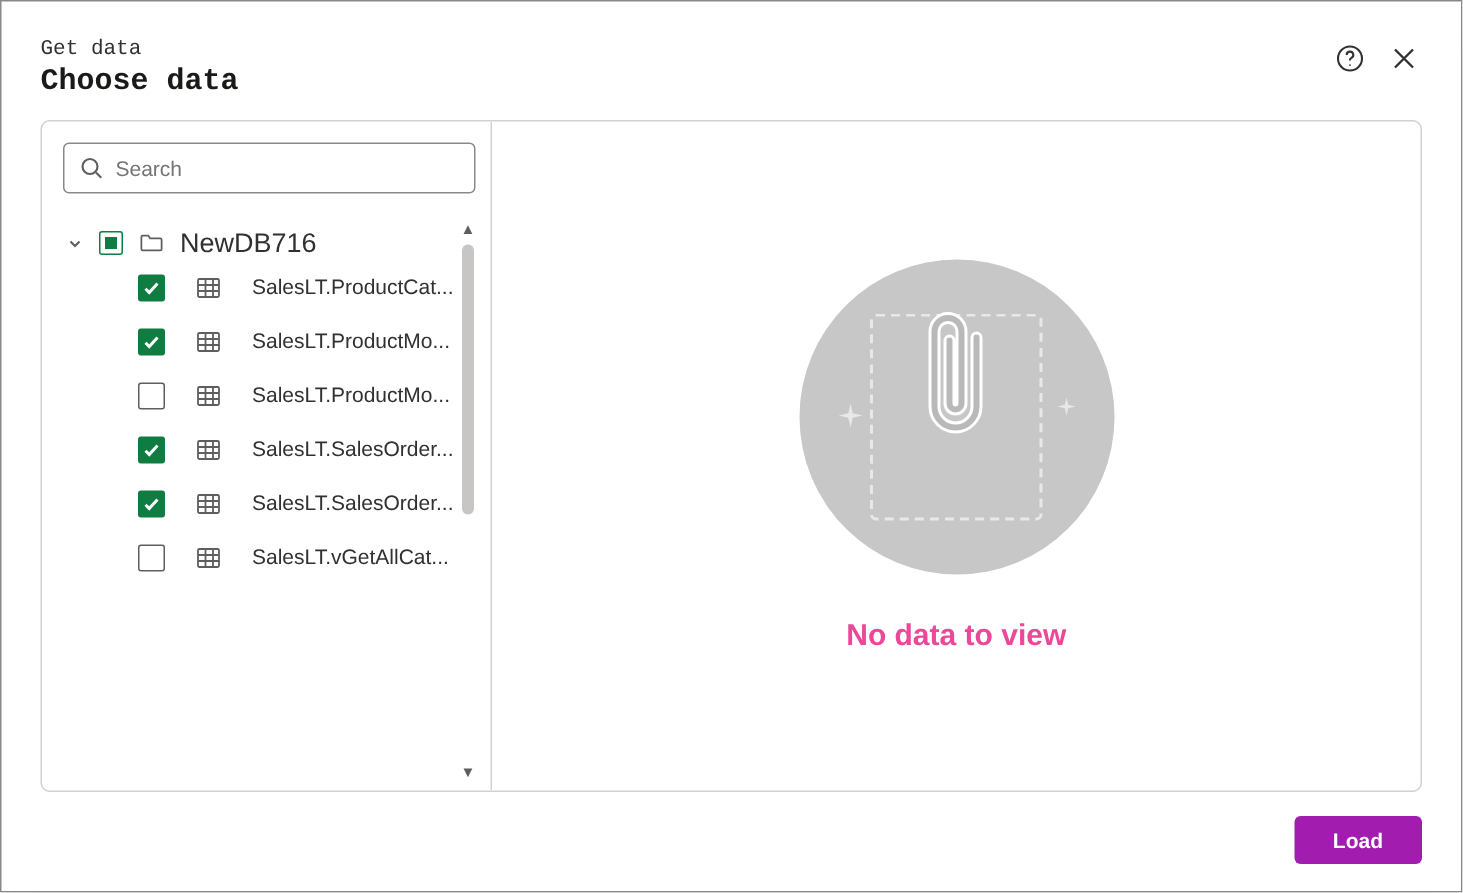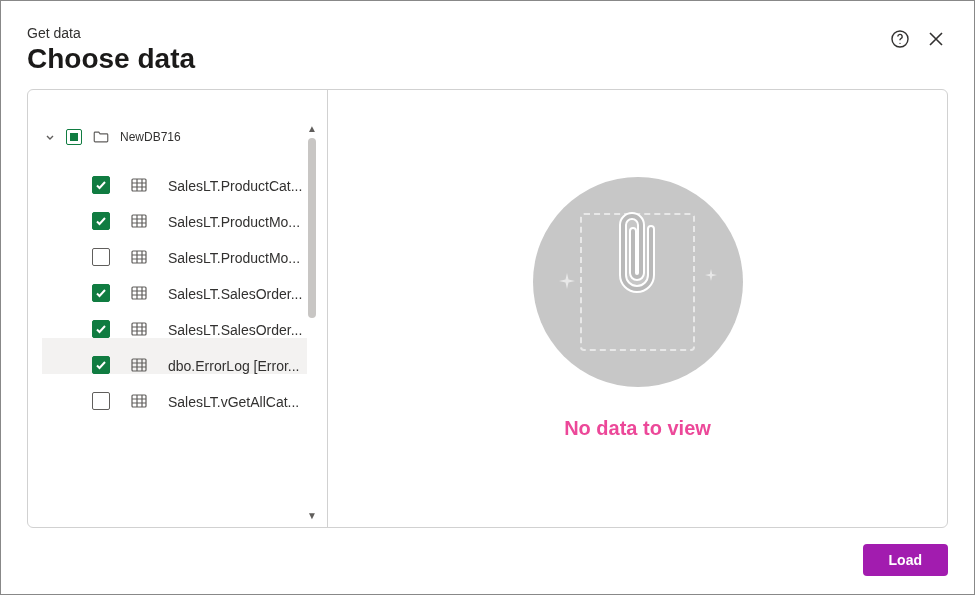--- a/index.html
+++ b/index.html
@@ -3,23 +3,23 @@
 <meta charset="utf-8">
 <style>
   * { box-sizing: border-box; margin: 0; padding: 0; }
   html, body { width: 975px; height: 595px; font-family: "Segoe UI", Arial, sans-serif; background: #fff; overflow: hidden; }
   .dialog {
     width: 975px; height: 595px; background: #fff; border: 1px solid #888;
     box-shadow: 0 8px 30px rgba(0,0,0,.25); position: relative;
     display: flex; flex-direction: column; padding: 24px 26px 18px 26px;
   }
   .header { display: flex; justify-content: space-between; align-items: flex-start; }
-  .titles { display: flex; flex-direction: column; gap: 2px; }
+  .titles { display: flex; flex-direction: column; gap: 2px; font-family: Liberation Mono, monospace; }
   .sup   { font-size: 14px; color: #323130; }
-  .main-title { font-size: 28px; font-weight: 600; color: #1b1a19; }
+  .main-title { font-size: 20px; font-weight: 600; color: #1b1a19; }
   .hdr-icons { display: flex; gap: 12px; align-items: center; margin-top: 2px;}
   .icon-btn { width: 24px; height: 24px; display: flex; align-items: center; justify-content: center; cursor: pointer; color: #323130; background: none; border: none; }
   .body {
     flex: 1; display: flex; margin-top: 14px; border: 1px solid #d1d1d1;
     border-radius: 6px; overflow: hidden; min-height: 0;
   }
   .left {
     width: 300px; border-right: 1px solid #d1d1d1; display: flex;
     flex-direction: column; padding: 14px 10px 6px 14px; position: relative;
   }
@@ -34,24 +34,24 @@
   .tree-inner { flex: 1; overflow: hidden; }
   .root-row {
     display: flex; align-items: center; gap: 10px; height: 30px;
     padding-left: 2px; cursor: pointer;
   }
   .chev { color: #605e5c; display: flex; }
   .tri  { width: 16px; height: 16px; border: 1px solid #107c41; display: flex;
           align-items: center; justify-content: center; border-radius: 2px; }
   .tri .inner { width: 8px; height: 8px; background: #107c41; }
   .folder { color: #605e5c; display: flex; }
-  .root-label { font-size: 12px; color: #323130; }
+  .root-label { font-size: 18px; color: #323130; }
   .items { margin-top: 6px; }
   .item-row {
-    display: flex; align-items: flex-end; gap: 20px; height: 36px;
+    display: flex; align-items: flex-start; gap: 20px; height: 36px;
     padding-left: 50px; padding-right: 4px; cursor: pointer;
   }
   .item-row.selected { background: #f3f2f1; }
   .cb {
     width: 18px; height: 18px; border: 1px solid #605e5c; border-radius: 2px;
     display: flex; align-items: center; justify-content: center; flex-shrink: 0;
     background: #fff;
   }
   .cb.checked { background: #107c41; border-color: #107c41; color: #fff; }
   .tbl { color: #605e5c; display: flex; flex-shrink: 0;}
@@ -110,20 +110,27 @@
       <button class="icon-btn">
         <svg width="18" height="18" viewBox="0 0 18 18" stroke="currentColor" stroke-width="1.6">
           <path d="M3 3l12 12M15 3L3 15"></path>
         </svg>
       </button>
     </div>
   </div>
 
   <div class="body">
     <div class="left">
+      <div class="search-wrap">
+        <svg width="16" height="16" viewBox="0 0 16 16" fill="none" stroke="currentColor" stroke-width="1.4">
+          <circle cx="7" cy="7" r="5"></circle>
+            <path d="M11 11l3.5 3.5"></path>
+        </svg>
+        <input placeholder="Search" style="">
+      </div>
 
       <div class="tree">
         <div class="tree-inner">
           <div class="root-row">
             <span class="chev">
               <svg width="12" height="12" viewBox="0 0 12 12" fill="none" stroke="currentColor" stroke-width="1.4">
                   <path d="M3 5l3 3 3-3"></path>
                 </svg>
             </span>
             <span class="tri">
@@ -196,34 +203,20 @@
                   </svg>
                 </span>
                 <span class="tbl">
                   <svg width="18" height="18" viewBox="0 0 18 18" fill="none" stroke="currentColor" stroke-width="1.2">
                     <rect x="2" y="3" width="14" height="12" rx="1"></rect>
                     <path d="M2 7h14M2 11h14M7 3v12M12 3v12"></path>
                   </svg>
                 </span>
                 <span class="item-label">SalesLT.SalesOrder...</span>
               </div>
-              <div class="item-row selected">
-                <span class="cb checked">
-                  <svg width="12" height="12" viewBox="0 0 12 12" fill="none" stroke="currentColor" stroke-width="2">
-                    <path d="M2 6.5l2.5 2.5L10 3"></path>
-                  </svg>
-                </span>
-                <span class="tbl">
-                  <svg width="18" height="18" viewBox="0 0 18 18" fill="none" stroke="currentColor" stroke-width="1.2">
-                    <rect x="2" y="3" width="14" height="12" rx="1"></rect>
-                    <path d="M2 7h14M2 11h14M7 3v12M12 3v12"></path>
-                  </svg>
-                </span>
-                <span class="item-label">dbo.ErrorLog [Error...</span>
-              </div>
               <div class="item-row">
                 <span class="cb"></span>
                 <span class="tbl">
                   <svg width="18" height="18" viewBox="0 0 18 18" fill="none" stroke="currentColor" stroke-width="1.2">
                     <rect x="2" y="3" width="14" height="12" rx="1"></rect>
                     <path d="M2 7h14M2 11h14M7 3v12M12 3v12"></path>
                   </svg>
                 </span>
                 <span class="item-label">SalesLT.vGetAllCat...</span>
               </div>

